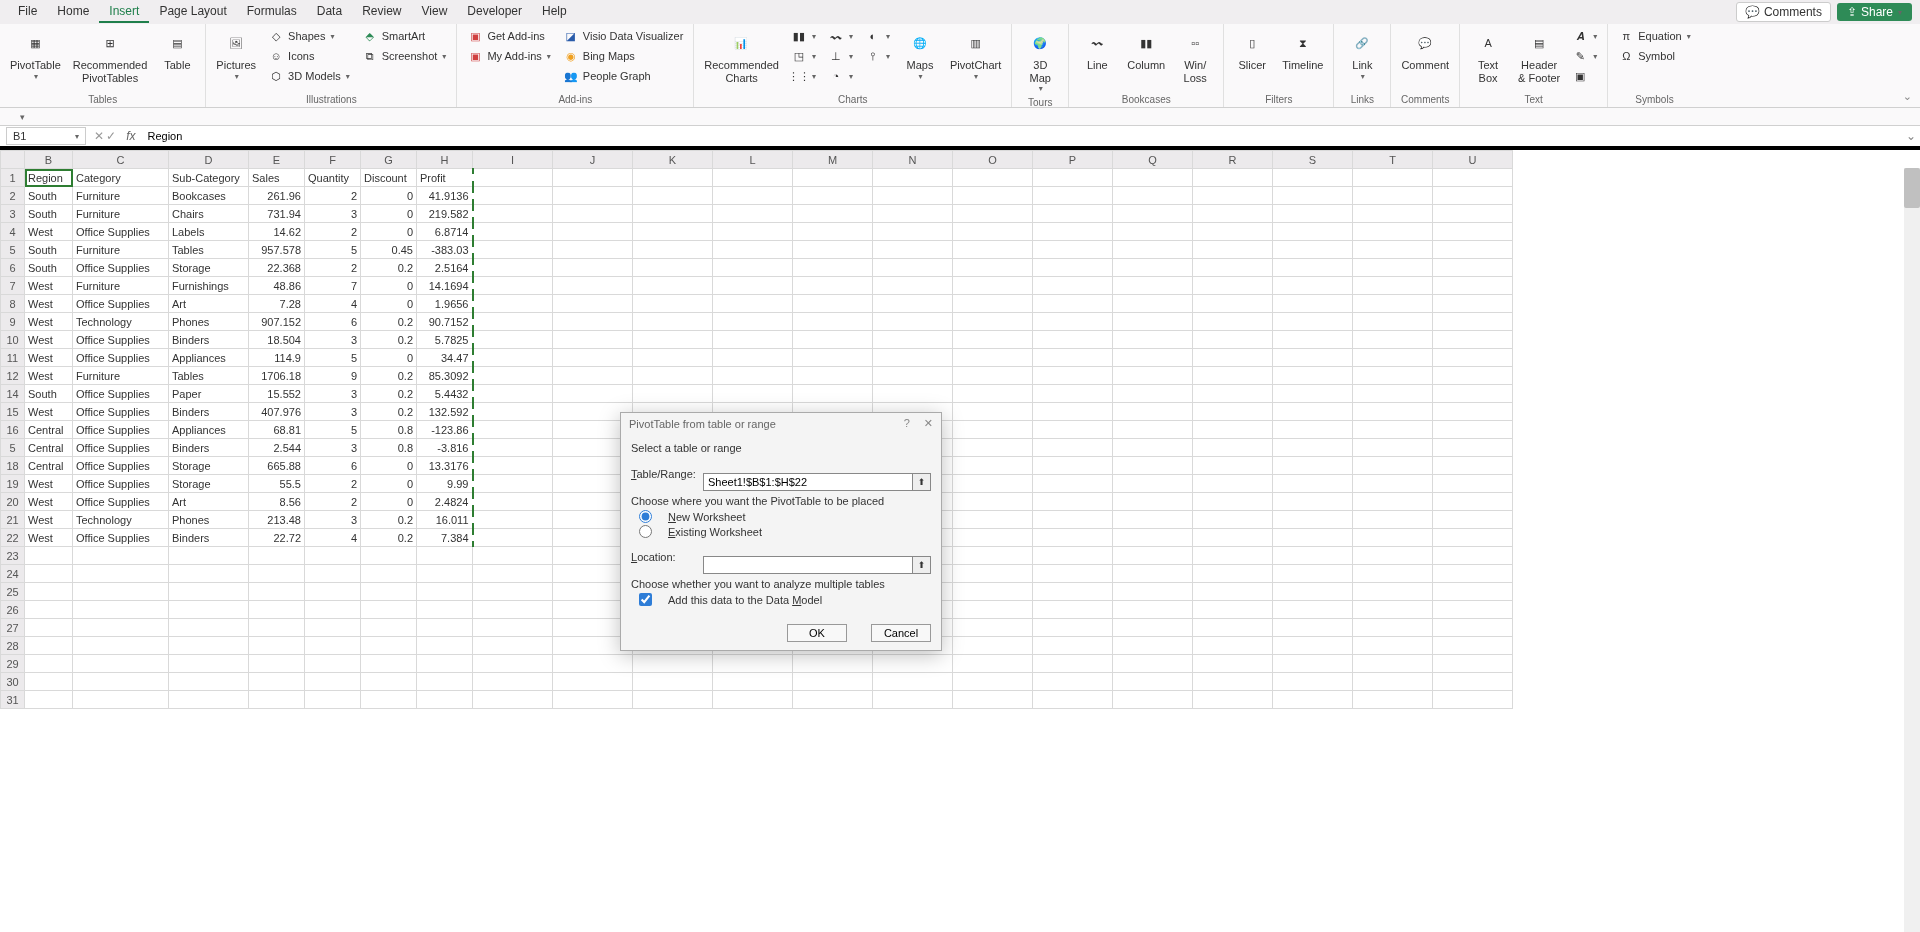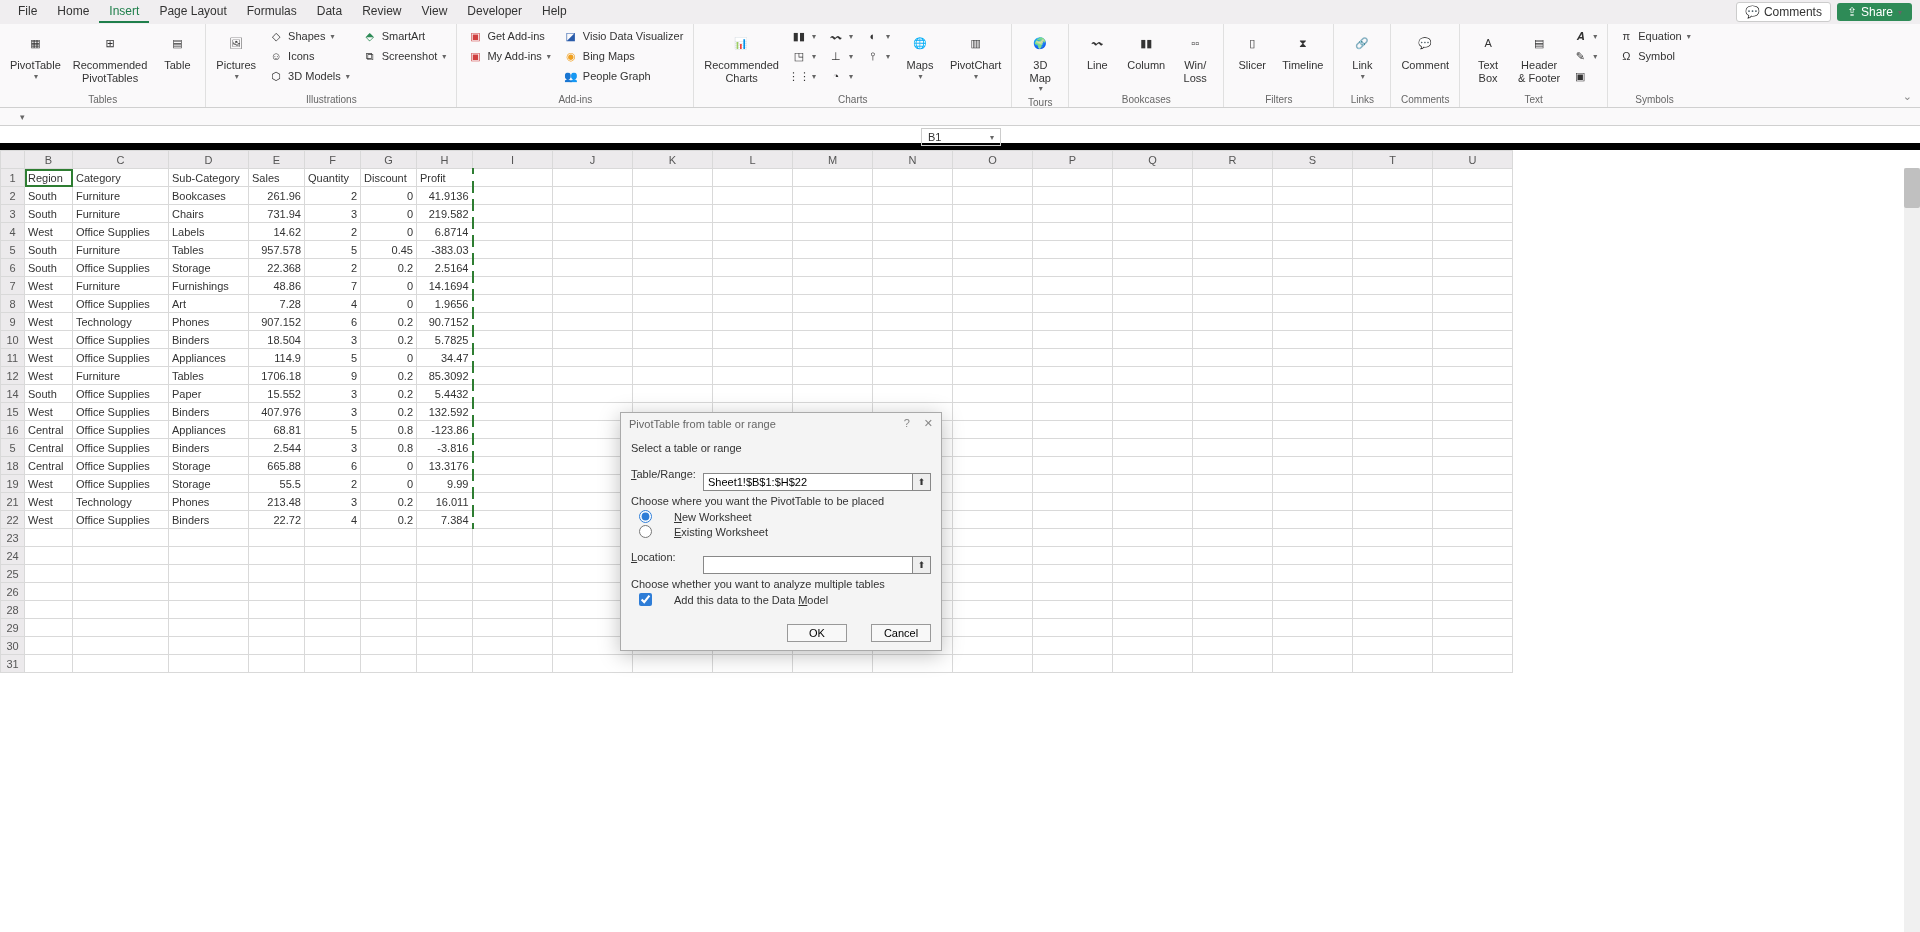--- a/index.html
+++ b/index.html
@@ -24,21 +24,21 @@
 .ribbon-col { display:flex; flex-direction:column; gap:2px; }
 .ribbon-btn-sm { display:flex; align-items:center; gap:4px; padding:1px 4px; cursor:pointer; white-space:nowrap; }
 .ribbon-btn-sm .ico { width:16px; height:16px; display:flex; align-items:center; justify-content:center; }
 .drop { font-size:8px; color:#666; margin-left:1px; }
 
 
 .qat-bar { background:#faf9fa; border-bottom:1px solid #d0d0d0; height:18px; display:flex; align-items:center; padding-left:20px; }
 .qat-drop { font-size:9px; color:#666; }
 
 
-.formula-row { display:flex; align-items:center; height:24px; border-bottom:7px solid #000000; background:#fff;flex-direction:column; }
+.formula-row { display:flex; align-items:center; height:24px; border-bottom:4px solid #000000; background:#fff; }
 .name-box { width:80px; border:1px solid #ccc; margin:2px 4px 2px 6px; padding:2px 6px; font-size:11px; display:flex; justify-content:space-between; align-items:center; }
 .fx-btns { display:flex; gap:2px; padding:0 4px; color:#999; }
 .fx-label { font-style:italic; color:#666; padding:0 6px; }
 .formula-input { flex:1; padding:2px 6px; font-size:11px; border:none; outline:none; }
 .fb-expand { width:18px; text-align:center; color:#888; }
 
 
 .sheet-wrap { position:relative; height:calc(100vh - 150px); overflow:hidden; }
 table.grid { border-collapse:collapse; table-layout:fixed; }
 table.grid th, table.grid td { border:1px solid #d9d9d9; height:18px; font-size:11px; padding:0 3px; overflow:hidden; white-space:nowrap; }
@@ -59,21 +59,21 @@
 .dialog { position:absolute; left:620px; top:262px; width:322px; background:#f4f4f4; border:1px solid #aaa; box-shadow:0 4px 20px rgba(0,0,0,.25); font-size:11px; pointer-events:auto; }
 .dialog-title { display:flex; align-items:center; justify-content:space-between; padding:4px 8px; color:#666; }
 .dialog-title .tbtns { display:flex; gap:14px; color:#888; }
 .dialog-body { padding:4px 10px 8px 10px; }
 .dlg-label { margin:4px 0 3px 0; color:#333; }
 .dlg-row { display:flex; align-items:center; gap:6px; margin:2px 0; }
 .dlg-row label { min-width:66px; }
 .dlg-input-wrap { flex:1; display:flex;margin-top:16px; }
 .dlg-input { flex:1; border:1px solid #888; padding:2px 4px; font-size:11px; background:#fff; }
 .dlg-range-btn { width:18px; border:1px solid #888; border-left:none; background:#eee; display:flex; align-items:center; justify-content:center; font-size:9px; }
-.dlg-radio-row, .dlg-check-row { display:flex; align-items:center; gap:22px; margin:2px 0 2px 8px; }
+.dlg-radio-row, .dlg-check-row { display:flex; align-items:center; gap:16px; margin:2px 0 2px 8px; }
 .dlg-buttons { display:flex; justify-content:flex-end; gap:24px; padding:8px 10px; }
 .dlg-btn { min-width:60px; padding:2px 10px; border:1px solid #999; background:#f8f8f8; cursor:pointer; font-size:11px; }
 u.ak { text-decoration:underline; }
 input[type=radio],input[type=checkbox]{accent-color:#2e7dd7;}
 </style>
 </head>
 <body>
 
 <div class="menubar">
   <div class="menubar-left" id="menu-tabs">
@@ -813,20 +813,43 @@
           <td class="col-std"></td>
           <td class="col-std"></td>
           <td class="col-std"></td>
           <td class="col-std"></td>
           <td class="col-std"></td>
           <td class="col-std"></td>
           <td class="col-std"></td>
           <td class="col-std"></td>
         </tr>
         <tr>
+          <th class="rowhdr">20</th>
+          <td class="col-B">West</td>
+          <td class="col-C">Office Supplies</td>
+          <td class="col-D">Art</td>
+          <td class="col-E num">8.56</td>
+          <td class="col-F num">2</td>
+          <td class="col-G num">0</td>
+          <td class="col-H num sel-right-border">2.4824</td>
+          <td class="col-std"></td>
+          <td class="col-std"></td>
+          <td class="col-std"></td>
+          <td class="col-std"></td>
+          <td class="col-std"></td>
+          <td class="col-std"></td>
+          <td class="col-std"></td>
+          <td class="col-std"></td>
+          <td class="col-std"></td>
+          <td class="col-std"></td>
+          <td class="col-std"></td>
+          <td class="col-std"></td>
+          <td class="col-std"></td>
+        </tr>
+        <tr>
           <th class="rowhdr">21</th>
           <td class="col-B">West</td>
           <td class="col-C">Technology</td>
           <td class="col-D">Phones</td>
           <td class="col-E num">213.48</td>
           <td class="col-F num">3</td>
           <td class="col-G num">0.2</td>
           <td class="col-H num sel-right-border">16.011</td>
           <td class="col-std"></td>
           <td class="col-std"></td>
@@ -929,20 +952,43 @@
           <td class="col-std"></td>
           <td class="col-std"></td>
           <td class="col-std"></td>
           <td class="col-std"></td>
           <td class="col-std"></td>
           <td class="col-std"></td>
           <td class="col-std"></td>
         </tr>
         <tr>
           <th class="rowhdr">26</th>
+          <td class="col-B"></td>
+          <td class="col-C"></td>
+          <td class="col-D"></td>
+          <td class="col-E"></td>
+          <td class="col-F"></td>
+          <td class="col-G"></td>
+          <td class="col-H"></td>
+          <td class="col-std"></td>
+          <td class="col-std"></td>
+          <td class="col-std"></td>
+          <td class="col-std"></td>
+          <td class="col-std"></td>
+          <td class="col-std"></td>
+          <td class="col-std"></td>
+          <td class="col-std"></td>
+          <td class="col-std"></td>
+          <td class="col-std"></td>
+          <td class="col-std"></td>
+          <td class="col-std"></td>
+          <td class="col-std"></td>
+        </tr>
+        <tr>
+          <th class="rowhdr">27</th>
           <td class="col-B"></td>
           <td class="col-C"></td>
           <td class="col-D"></td>
           <td class="col-E"></td>
           <td class="col-F"></td>
           <td class="col-G"></td>
           <td class="col-H"></td>
           <td class="col-std"></td>
           <td class="col-std"></td>
           <td class="col-std"></td>

